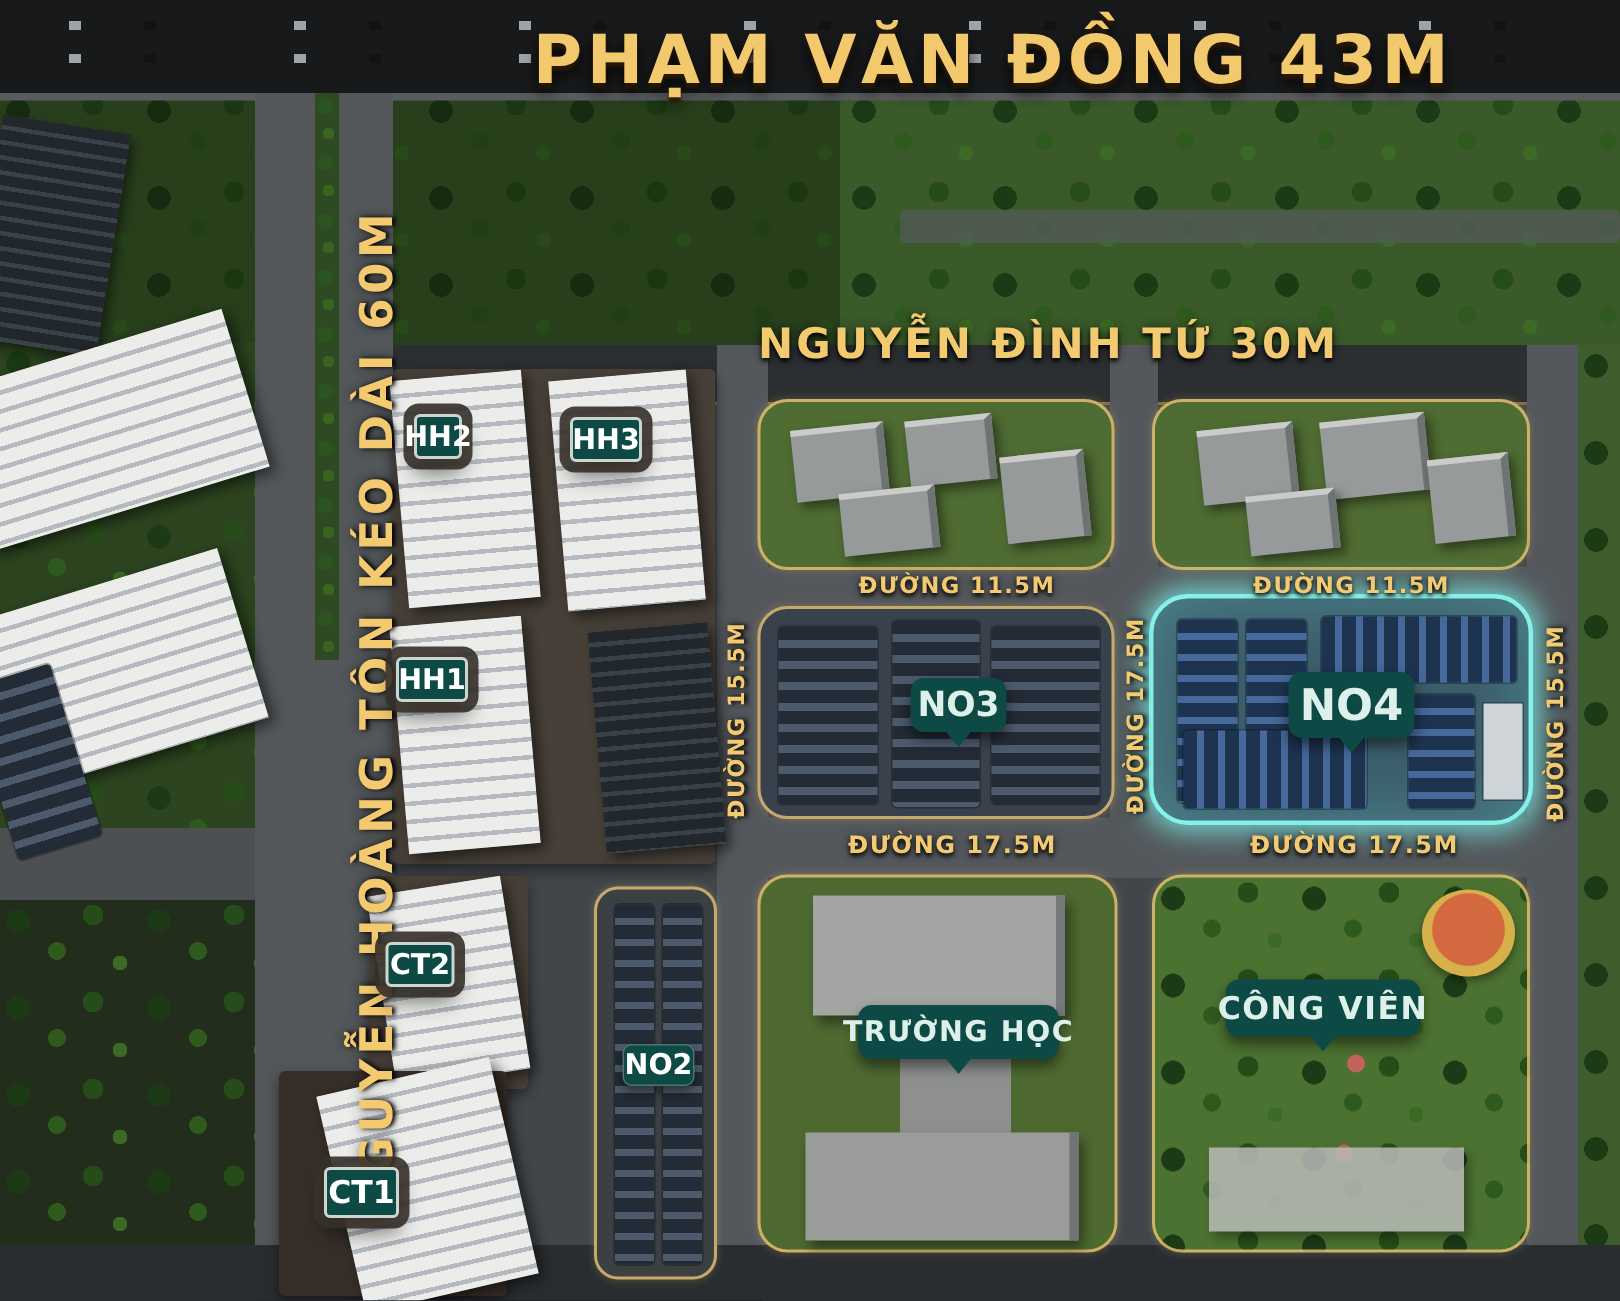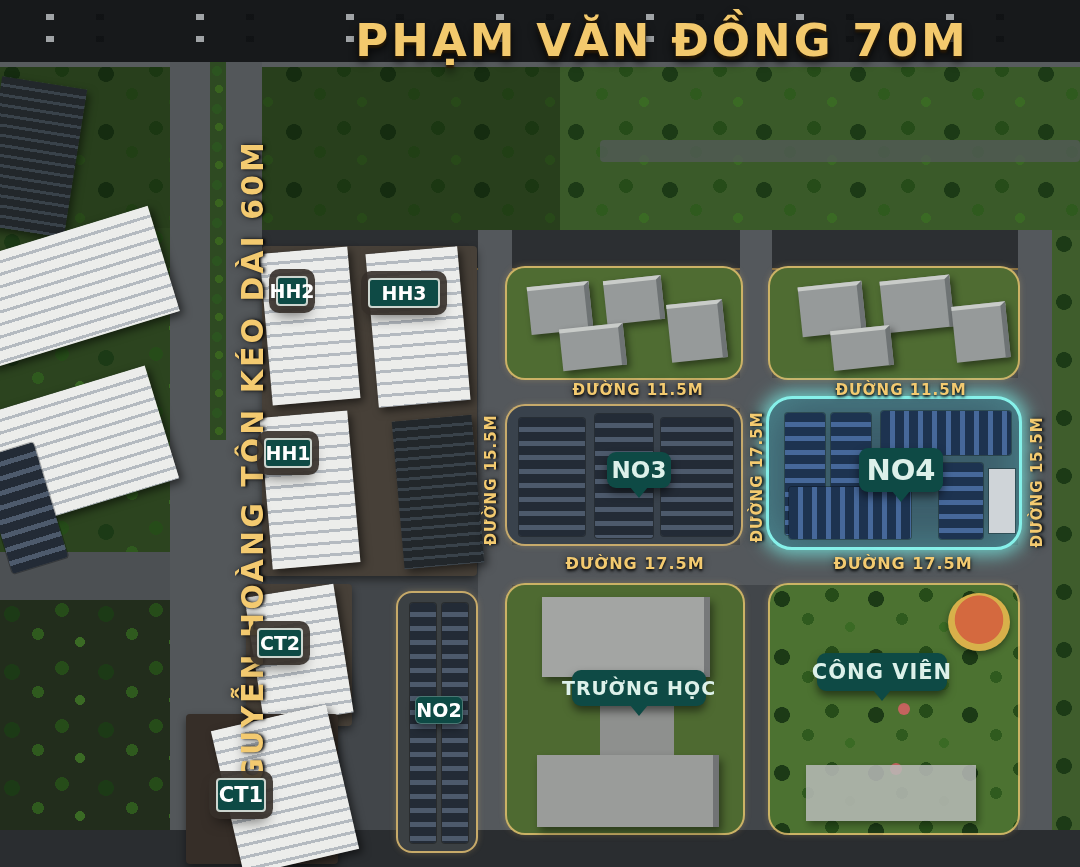--- a/index.html
+++ b/index.html
@@ -155,33 +155,34 @@
   <div class="abs tower" style="left:266px;top:250px;width:88px;height:152px;transform:rotate(-5deg);"></div>
   <div class="abs tower" style="left:372px;top:250px;width:92px;height:154px;transform:rotate(-5deg);"></div>
   <div class="abs tower" style="left:266px;top:414px;width:88px;height:152px;transform:rotate(-5deg);"></div>
   <div class="abs darktower" style="left:398px;top:418px;width:80px;height:148px;transform:rotate(-5deg);"></div>
 
   <div class="abs podium" style="left:246px;top:584px;width:106px;height:142px;"></div>
   <div class="abs tower" style="left:254px;top:590px;width:90px;height:130px;transform:rotate(-9deg);"></div>
   <div class="abs podium" style="left:186px;top:714px;width:152px;height:150px;background:#362e28;"></div>
   <div class="abs tower" style="left:226px;top:716px;width:118px;height:148px;transform:rotate(-13deg);"></div>
 
-  <div class="goldtext title" style="left:662px;top:40px;">PHẠM VĂN ĐỒNG 70M</div>
+  <div class="goldtext title" style="left:662px;top:40px;">PHẠM VĂN ĐỒNG 43M</div>
+  <div class="goldtext" style="left:699px;top:229px;font-size:28px;letter-spacing:2px;">NGUYỄN ĐÌNH TỨ 30M</div>
   <div class="goldtext vert" style="left:252px;top:475px;font-size:30px;letter-spacing:3px;">NGUYỄN HOÀNG TÔN KÉO DÀI 60M</div>
 
   <div class="goldtext" style="left:638px;top:390px;font-size:15px;">ĐƯỜNG 11.5M</div>
   <div class="goldtext" style="left:901px;top:390px;font-size:15px;">ĐƯỜNG 11.5M</div>
   <div class="goldtext" style="left:635px;top:563px;font-size:16px;">ĐƯỜNG 17.5M</div>
   <div class="goldtext" style="left:903px;top:563px;font-size:16px;">ĐƯỜNG 17.5M</div>
   <div class="goldtext vert" style="left:491px;top:480px;font-size:15px;">ĐƯỜNG 15.5M</div>
   <div class="goldtext vert" style="left:757px;top:477px;font-size:15px;">ĐƯỜNG 17.5M</div>
   <div class="goldtext vert" style="left:1037px;top:482px;font-size:15px;">ĐƯỜNG 15.5M</div>
 
   <div class="tag framed" style="left:292px;top:291px;width:32px;height:30px;font-size:19px;">HH2</div>
-  <div class="tag framed" style="left:404px;top:293px;width:72px;height:30px;font-size:19px;">HH3</div>
+  <div class="tag framed" style="left:404px;top:293px;width:48px;height:30px;font-size:19px;">HH3</div>
   <div class="tag framed" style="left:288px;top:453px;width:48px;height:30px;font-size:19px;">HH1</div>
   <div class="tag framed" style="left:280px;top:643px;width:46px;height:30px;font-size:19px;">CT2</div>
   <div class="tag framed" style="left:241px;top:795px;width:50px;height:34px;font-size:21px;">CT1</div>
 
   <div class="tag plain" style="left:439px;top:710px;width:48px;height:28px;font-size:19px;">NO2</div>
   <div class="tag bubble" style="left:639px;top:470px;width:64px;height:36px;font-size:23px;">NO3</div>
   <div class="tag bubble" style="left:901px;top:470px;width:84px;height:44px;font-size:29px;">NO4</div>
   <div class="tag bubble" style="left:882px;top:672px;width:130px;height:38px;font-size:21px;letter-spacing:1px;">CÔNG VIÊN</div>
   <div class="tag bubble" style="left:639px;top:688px;width:134px;height:36px;font-size:19px;letter-spacing:1px;">TRƯỜNG HỌC</div>
 

